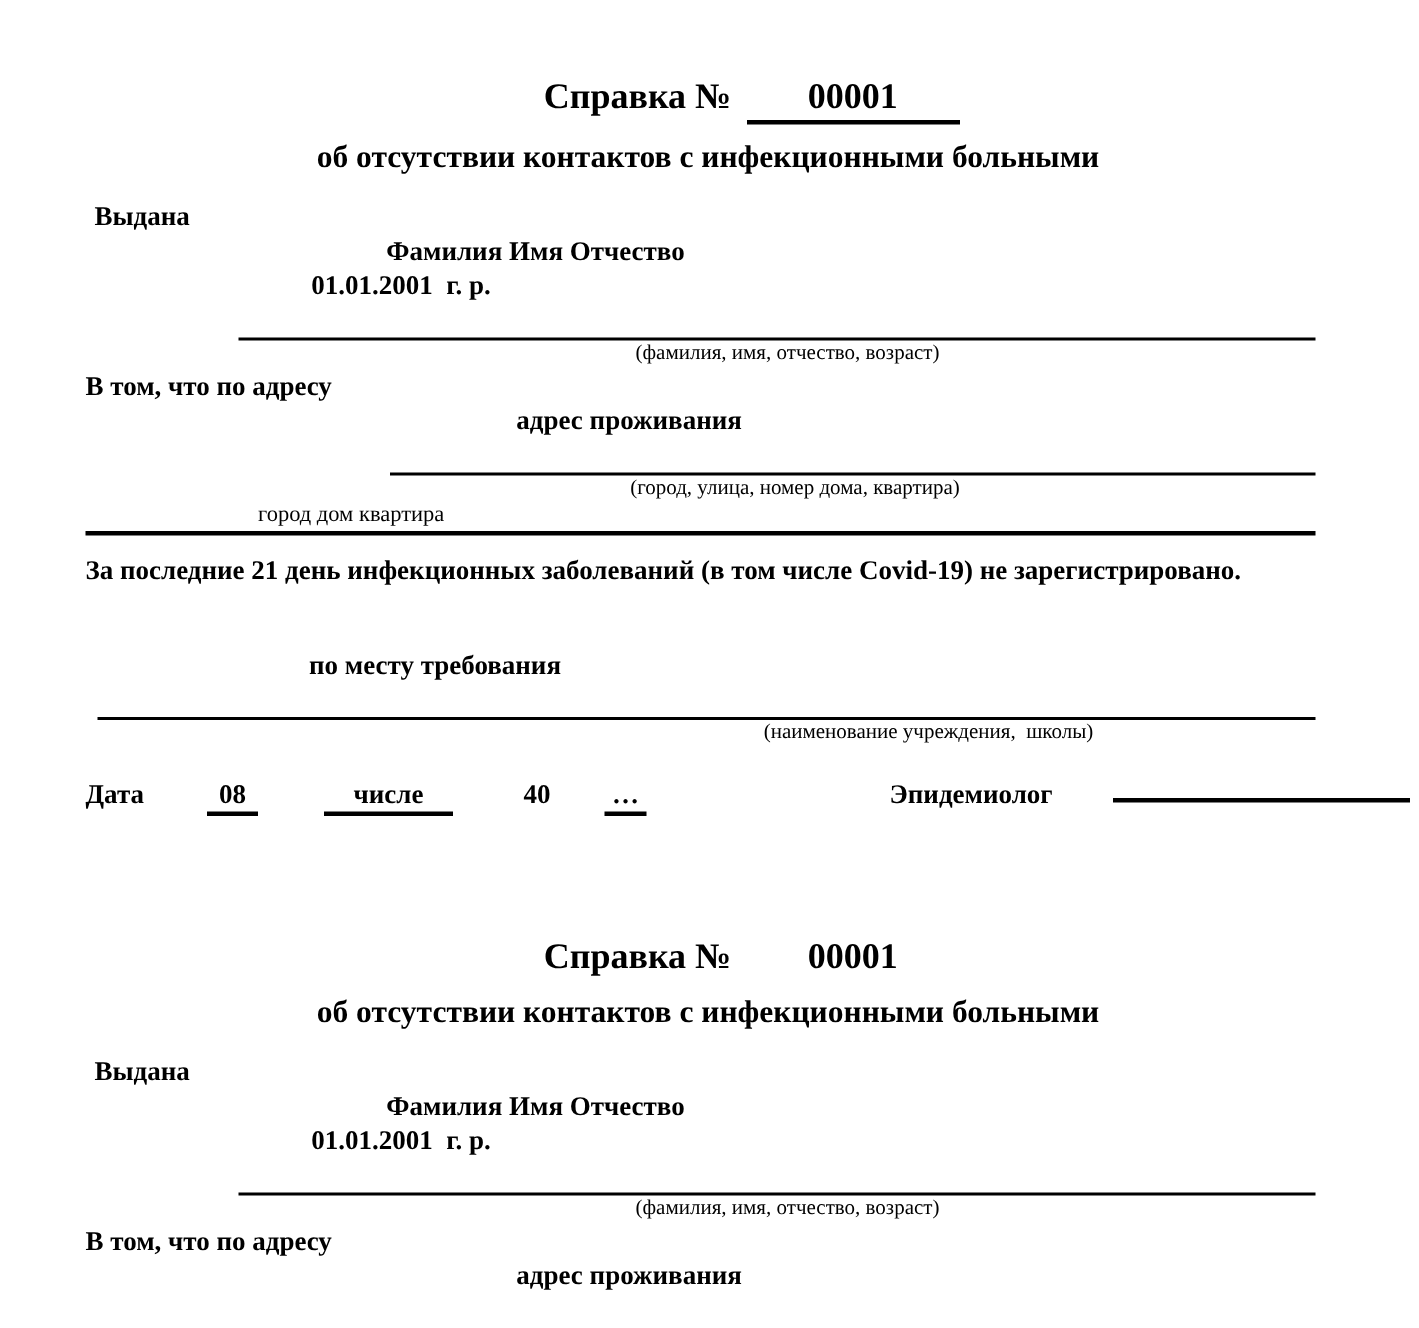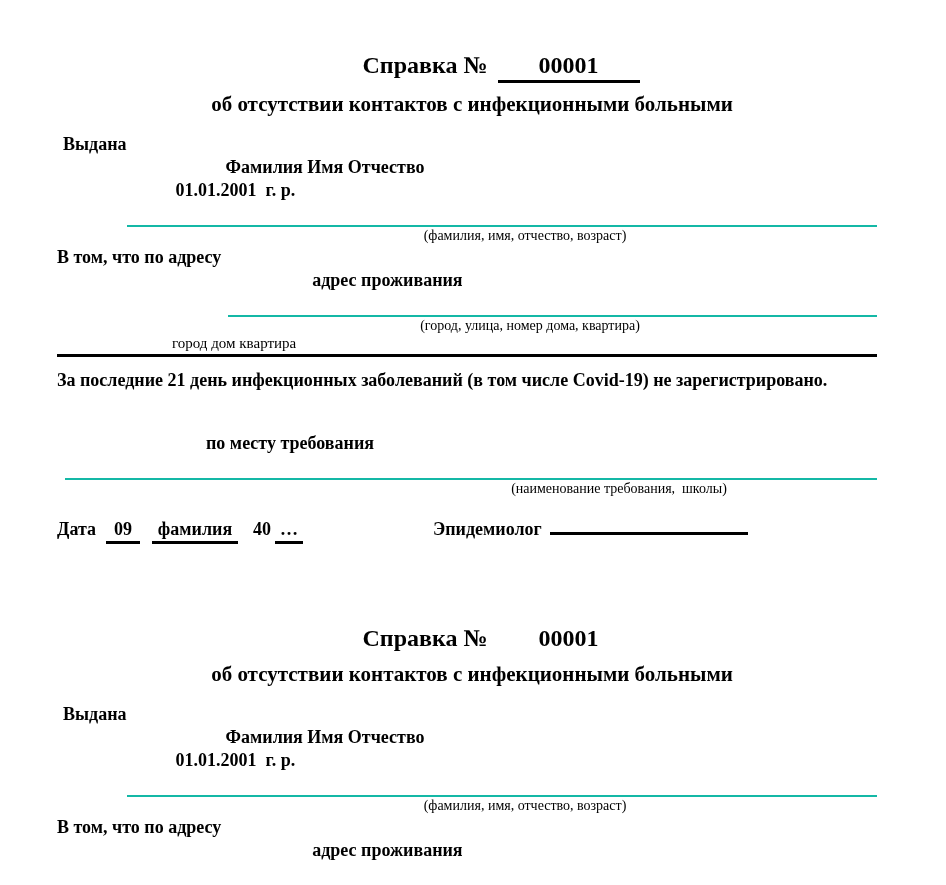--- a/index.html
+++ b/index.html
@@ -35,25 +35,26 @@
     padding-left: 10px;
     font-size: 21px; line-height: 27px; font-weight: bold;
     white-space: nowrap;
   }
 
   
   .row {
     display: flex; align-items: baseline;
     font-size: 18px; line-height: 23px; font-weight: bold;
     white-space: nowrap;
+    gap: 32px;
   }
   .lbl { flex: none; }
   .fill {
     flex: 1 1 auto;
-    border-bottom: 2px solid #14b8a6;
+    border-bottom: 2px solid #000000;
     white-space: pre;
   }
   .row-issued { margin-top: 15px; }
   .row-issued .lbl { margin-left: 6px; }
   .row-issued .fill .name { margin-left: 72px; }
   .row-issued .fill .birth { margin-left: 22px; white-space: pre; }
   .row-address { margin-top: 2px; }
   .row-address .fill { margin-left: 7px; }
   .row-address .fill .addr { margin-left: 57px; }
   .row-purpose { margin-top: 17px; }
@@ -126,26 +127,26 @@
     <span class="street">город дом квартира</span>
   </div>
 
   <div class="statement">За последние 21 день инфекционных заболеваний (в том числе Covid-19) не зарегистрировано.</div>
 
   <div class="row row-purpose">
     <span class="fill">
       <span class="purpose">по месту требования</span>
     </span>
   </div>
-  <div class="hint hint-purpose">(наименование требования,  школы)</div>
+  <div class="hint hint-purpose">(наименование учреждения,  школы)</div>
 
   <div class="row row-date">
     <span class="lbl">Дата</span>
-    <span class="blank day"><span>09</span></span>
-    <span class="blank month"><span>фамилия</span></span>
+    <span class="blank day"><span>08</span></span>
+    <span class="blank month"><span>числе</span></span>
     <span class="lbl year">40</span>
     <span class="blank ysuf"><span>…</span></span>
     <span class="lbl epi">Эпидемиолог</span>
     <span class="blank sig"></span>
   </div>
 </section>
 
 <section class="form">
   <div class="title">
     <span>Справка №</span><span class="title-number"><span>00001</span></span>

